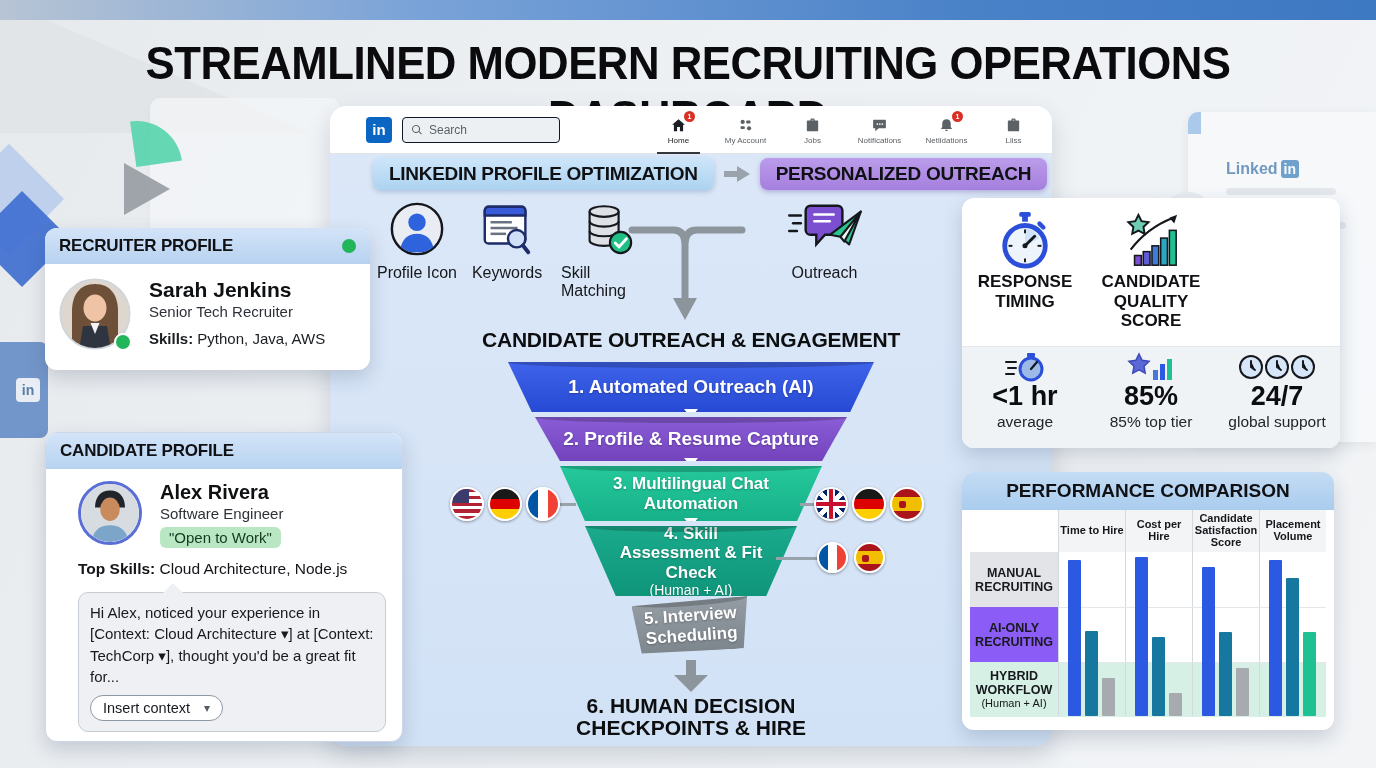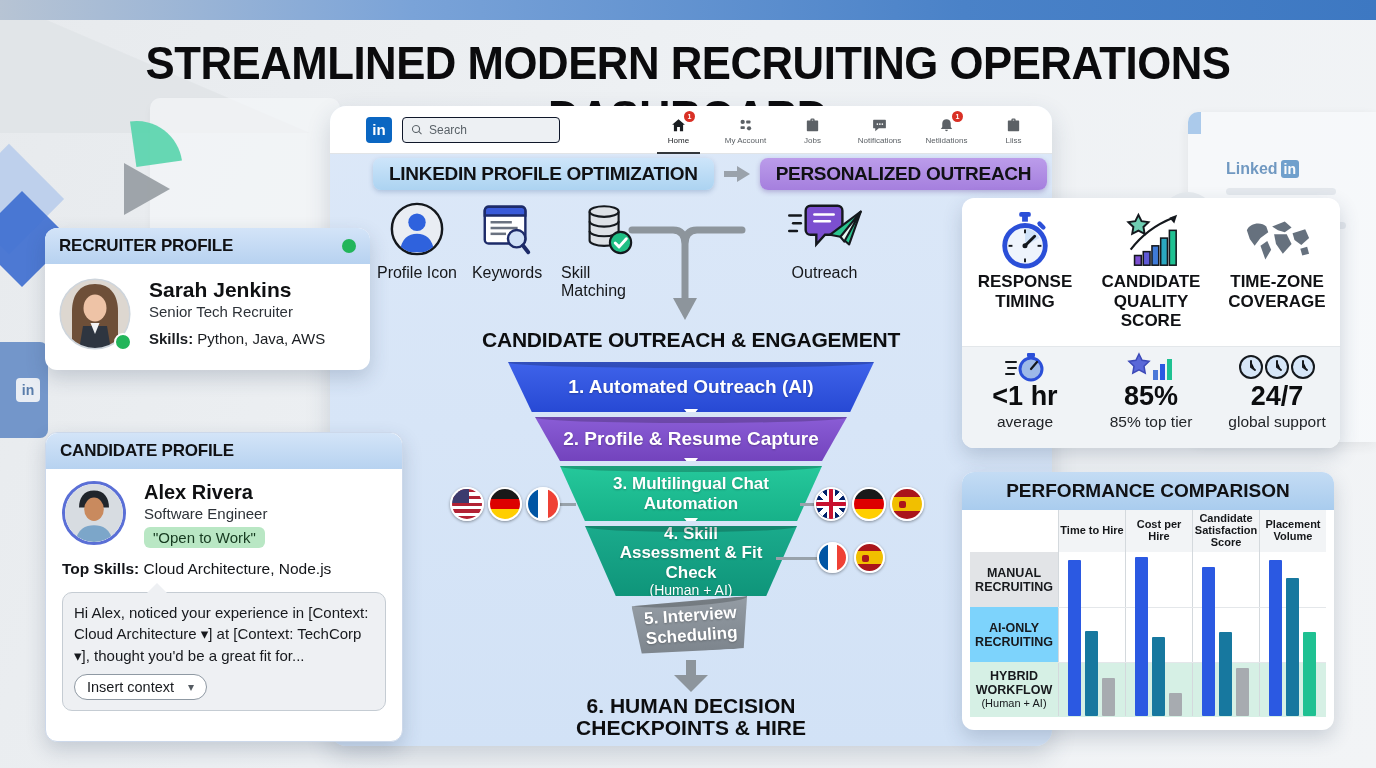--- a/index.html
+++ b/index.html
@@ -140,21 +140,21 @@
   .avatar-wrap { position:relative; width:72px; height:72px; float:left; }
   .avatar-dot { position:absolute; right:-1px; bottom:-1px; width:18px; height:18px; border-radius:50%;
                 background:#22b55a; border:2.5px solid #fff; }
   .rc-info { margin-left:90px; }
   .rc-name { font-size:21px; font-weight:700; color:#0f1012; }
   .rc-role { font-size:15px; color:#2d3238; margin-top:1px; }
   .rc-skills { font-size:15px; color:#1a1d21; margin-top:10px; }
   .rc-skills b { font-weight:700; }
 
   .candidate-card { left:45px; top:432px; width:358px; height:310px; border:1px solid #ccd8ea; }
-  .cc-body { position:relative; padding:12px 16px 0 16px; }
+  .cc-body { position:relative; padding:12px 16px 0 32px; }
   .cc-avatar { position:relative; width:64px; height:64px; float:left; border-radius:50%;
                border:3px solid #5a6fd6; }
   .cc-info { margin-left:82px; }
   .cc-name { font-size:20px; font-weight:700; color:#0f1012; }
   .cc-role { font-size:15px; color:#2d3238; margin-top:1px; }
   .cc-badge { display:inline-block; margin-top:5px; background:#b9e7c4; border-radius:6px;
               font-size:15px; color:#15391f; padding:2px 9px; }
   .cc-skills { clear:both; padding-top:12px; font-size:15.5px; color:#131519; }
   .cc-skills b { font-weight:700; }
   .cc-bubble { position:relative; margin-top:14px; background:#eef0f3; border:1px solid #c5ccd3;
@@ -185,21 +185,21 @@
                background:linear-gradient(180deg,#c4dcf4,#a9ccee); border-radius:12px 12px 0 0;
                display:flex; align-items:center; justify-content:center; font-size:19px; font-weight:800; color:#101114; }
   .pt-colhead { position:absolute; top:38px; height:42px; display:flex; align-items:center; justify-content:center;
                 text-align:center; font-size:11px; font-weight:700; color:#15171a; line-height:1.08;
                 border-left:1px solid #cfd4d8; background:#f2f4f6; }
   .pt-rowlabel { position:absolute; left:8px; width:88px; height:55px; display:flex; flex-direction:column;
                  align-items:center; justify-content:center; text-align:center; font-size:12.5px; font-weight:800;
                  color:#17191d; line-height:1.12; z-index:2; }
   .pt-rowlabel .sub { font-size:11px; font-weight:400; }
   .row-manual { background:#e2e4e7; }
-  .row-ai { background:#7dd3fc; }
+  .row-ai { background:#8b5cf6; }
   .row-hybrid { background:#d6f0e5; }
   .mint-band { position:absolute; left:8px; right:8px; top:190px; height:55px; background:#d6f0e5; z-index:0; }
   .chart-area { position:absolute; left:96px; top:80px; width:268px; height:164px; z-index:1; }
   .chart-area .vline { position:absolute; top:-42px; bottom:0; width:1px; background:#d4d9dd; }
   .chart-area .hline { position:absolute; left:0; right:0; height:1px; background:#e4e7ea; }
   .bar-group { position:absolute; bottom:0; width:67px; height:164px; display:flex;
                align-items:flex-end; justify-content:center; gap:4px; }
   .bar { width:13px; border-radius:1px; }
 
   
@@ -508,33 +508,20 @@
               <rect x="43" y="28" width="7" height="28" fill="#2aa8c0"></rect>
               <rect x="52" y="20" width="7" height="36" fill="#1fc192"></rect>
             </g>
             <path d="M12 40 C24 24 38 14 56 7" fill="none" stroke="#14181d" stroke-width="2.2"></path>
             <polygon points="60,4 52,7 57,13" fill="#14181d"></polygon>
             <path d="M20 4 l3.2 6.5 7.2 1 -5.2 5 1.2 7.1 -6.4 -3.4 -6.4 3.4 1.2 -7.1 -5.2 -5 7.2 -1z" fill="#6fcdb2" stroke="#14181d" stroke-width="2"></path>
           </svg>
         </div>
         <div class="t">CANDIDATE QUALITY SCORE</div>
       </div>
-      <div class="m-col">
-        <div class="ic">
-          <svg width="70" height="46" viewBox="0 0 72 46" fill="#66717e">
-            <path d="M5 12 C8 4 20 3 25 8 L27 14 L19 20 L13 28 L8 21 Z"></path>
-            <path d="M19 28 L26 23 L30 32 L24 42 Z"></path>
-            <path d="M31 8 L44 3 L51 9 L44 14 L37 12 Z"></path>
-            <path d="M33 16 L46 16 L51 26 L42 36 L35 26 Z"></path>
-            <path d="M52 15 L65 11 L69 20 L61 27 L54 22 Z"></path>
-            <path d="M60 31 L67 29 L69 36 L62 38 Z"></path>
-          </svg>
-        </div>
-        <div class="t">TIME-ZONE COVERAGE</div>
-      </div>
     </div>
     <div class="m-bot">
       <div class="m-bcol">
         <div class="mic">
           <svg width="42" height="30" viewBox="0 0 42 30">
             <g stroke="#14181d" stroke-width="2" stroke-linecap="round">
                 <line x1="2" y1="10" x2="12" y2="10"></line>
                 <line x1="4" y1="16" x2="12" y2="16"></line>
                 <line x1="2" y1="22" x2="10" y2="22"></line>
               </g>

